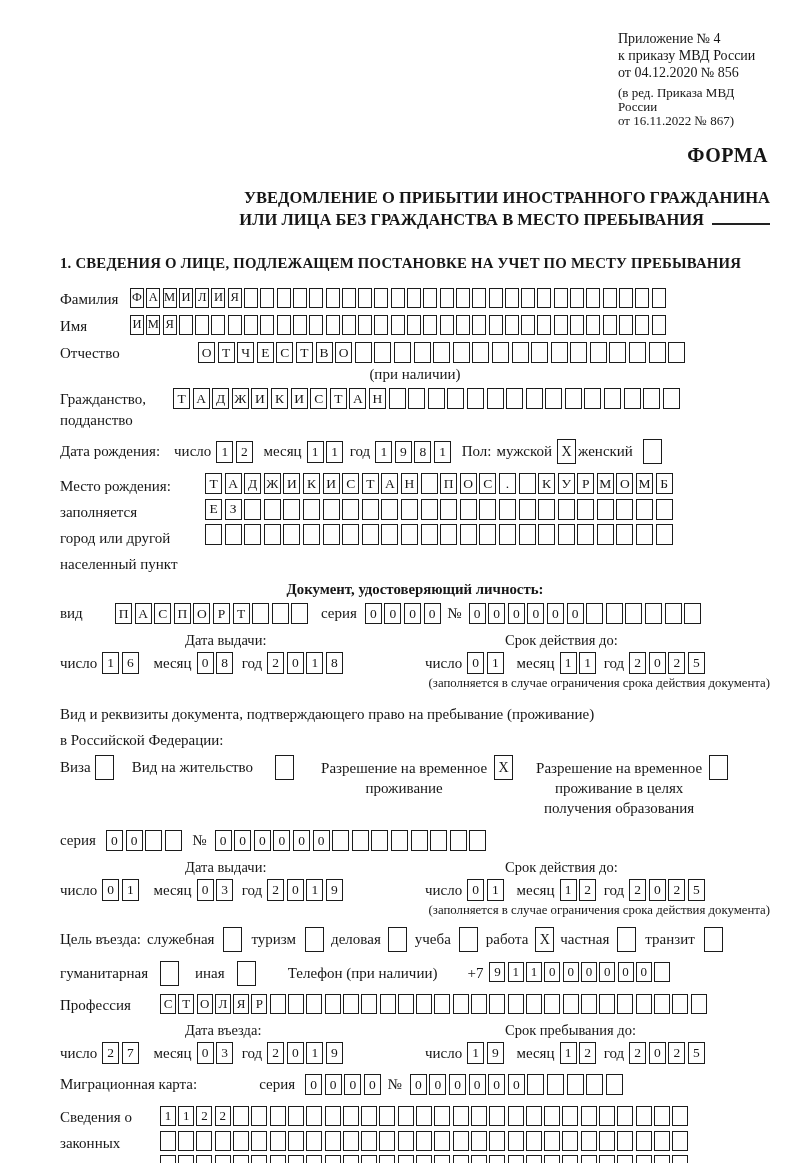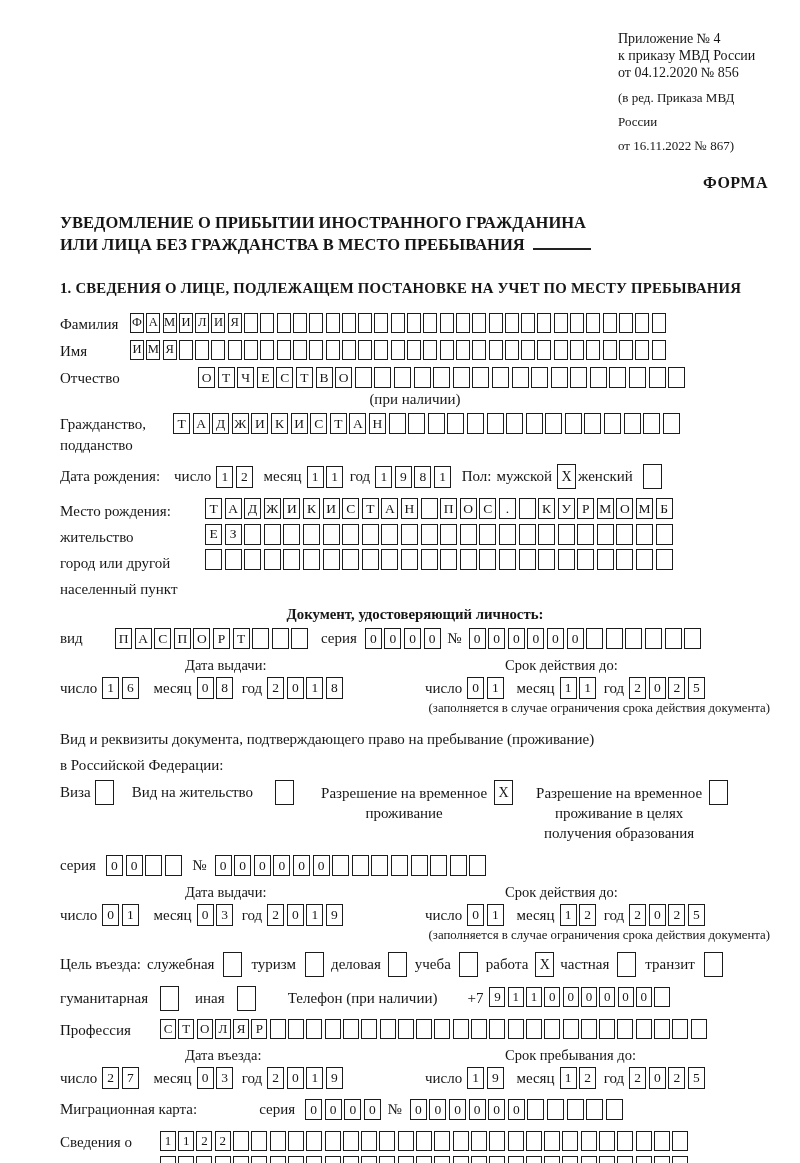--- a/index.html
+++ b/index.html
@@ -4,24 +4,24 @@
 <style>
   html,body{margin:0;padding:0;}
   body{
     width:800px;height:1163px;overflow:hidden;background:#ffffff;color:#161616;
     font-family:"Liberation Serif","DejaVu Serif",serif;font-size:15px;
   }
   .page{padding:30px 30px 0 60px;box-sizing:border-box;width:800px;}
 
   
   .annex{margin-left:558px;line-height:17px;font-size:14px;}
-  .annex .edit{margin-top:5px;font-size:13px;line-height:24px;}
-  .forma{text-align:right;font-weight:bold;font-size:16px;margin-top:16px;letter-spacing:.5px;padding-right:2px;}
-
-  .title{ text-align:left;font-weight:bold;font-size:16.5px;line-height:22px;margin-top:20px;}
+  .annex .edit{margin-top:5px;font-size:13px;line-height:14px;}
+  .forma{text-align:right;font-weight:bold;font-size:20px;margin-top:16px;letter-spacing:.5px;padding-right:2px;}
+
+  .title{ text-align:right;font-weight:bold;font-size:16.5px;line-height:22px;margin-top:20px;}
   .title .uline{display:inline-block;width:58px;border-bottom:2px solid #222;height:14px;margin-left:8px;}
   .section{font-weight:bold;font-size:14.8px;margin-top:24px;letter-spacing:.2px;}
 
   .frow{display:flex;align-items:flex-start;margin-top:7px;flex-wrap:nowrap;}
   .lab{flex:0 0 auto;padding-top:3px;}
   .cells{display:inline-flex;flex:0 0 auto;}
   .cell{
     box-sizing:border-box;flex:0 0 auto;display:inline-flex;align-items:center;justify-content:center;
     border:1.6px solid #1c1c1c;background:#fff;
     width:17px;height:21px;margin-right:2.6px;font-size:13.5px;
@@ -237,21 +237,21 @@
     <span style="margin-left:8px;">Пол:</span>
     <span style="margin-left:5px;margin-right:5px;">мужской</span>
     <span class="checkbox">X</span>
     <span style="margin-left:2px;margin-right:10px;">женский</span>
     <span class="checkbox"></span>
   </div>
 
   <div class="frow" style="margin-top:9px;">
     <div class="labcol" style="flex:0 0 145px;">
       <div>Место рождения:</div>
-      <div>жительство</div>
+      <div>заполняется</div>
       <div>город или другой</div>
       <div>населенный пункт</div>
     </div>
     <div class="stack">
       <span class="cells">
           <span class="cell">Т</span>
           <span class="cell">А</span>
           <span class="cell">Д</span>
           <span class="cell">Ж</span>
           <span class="cell">И</span>

